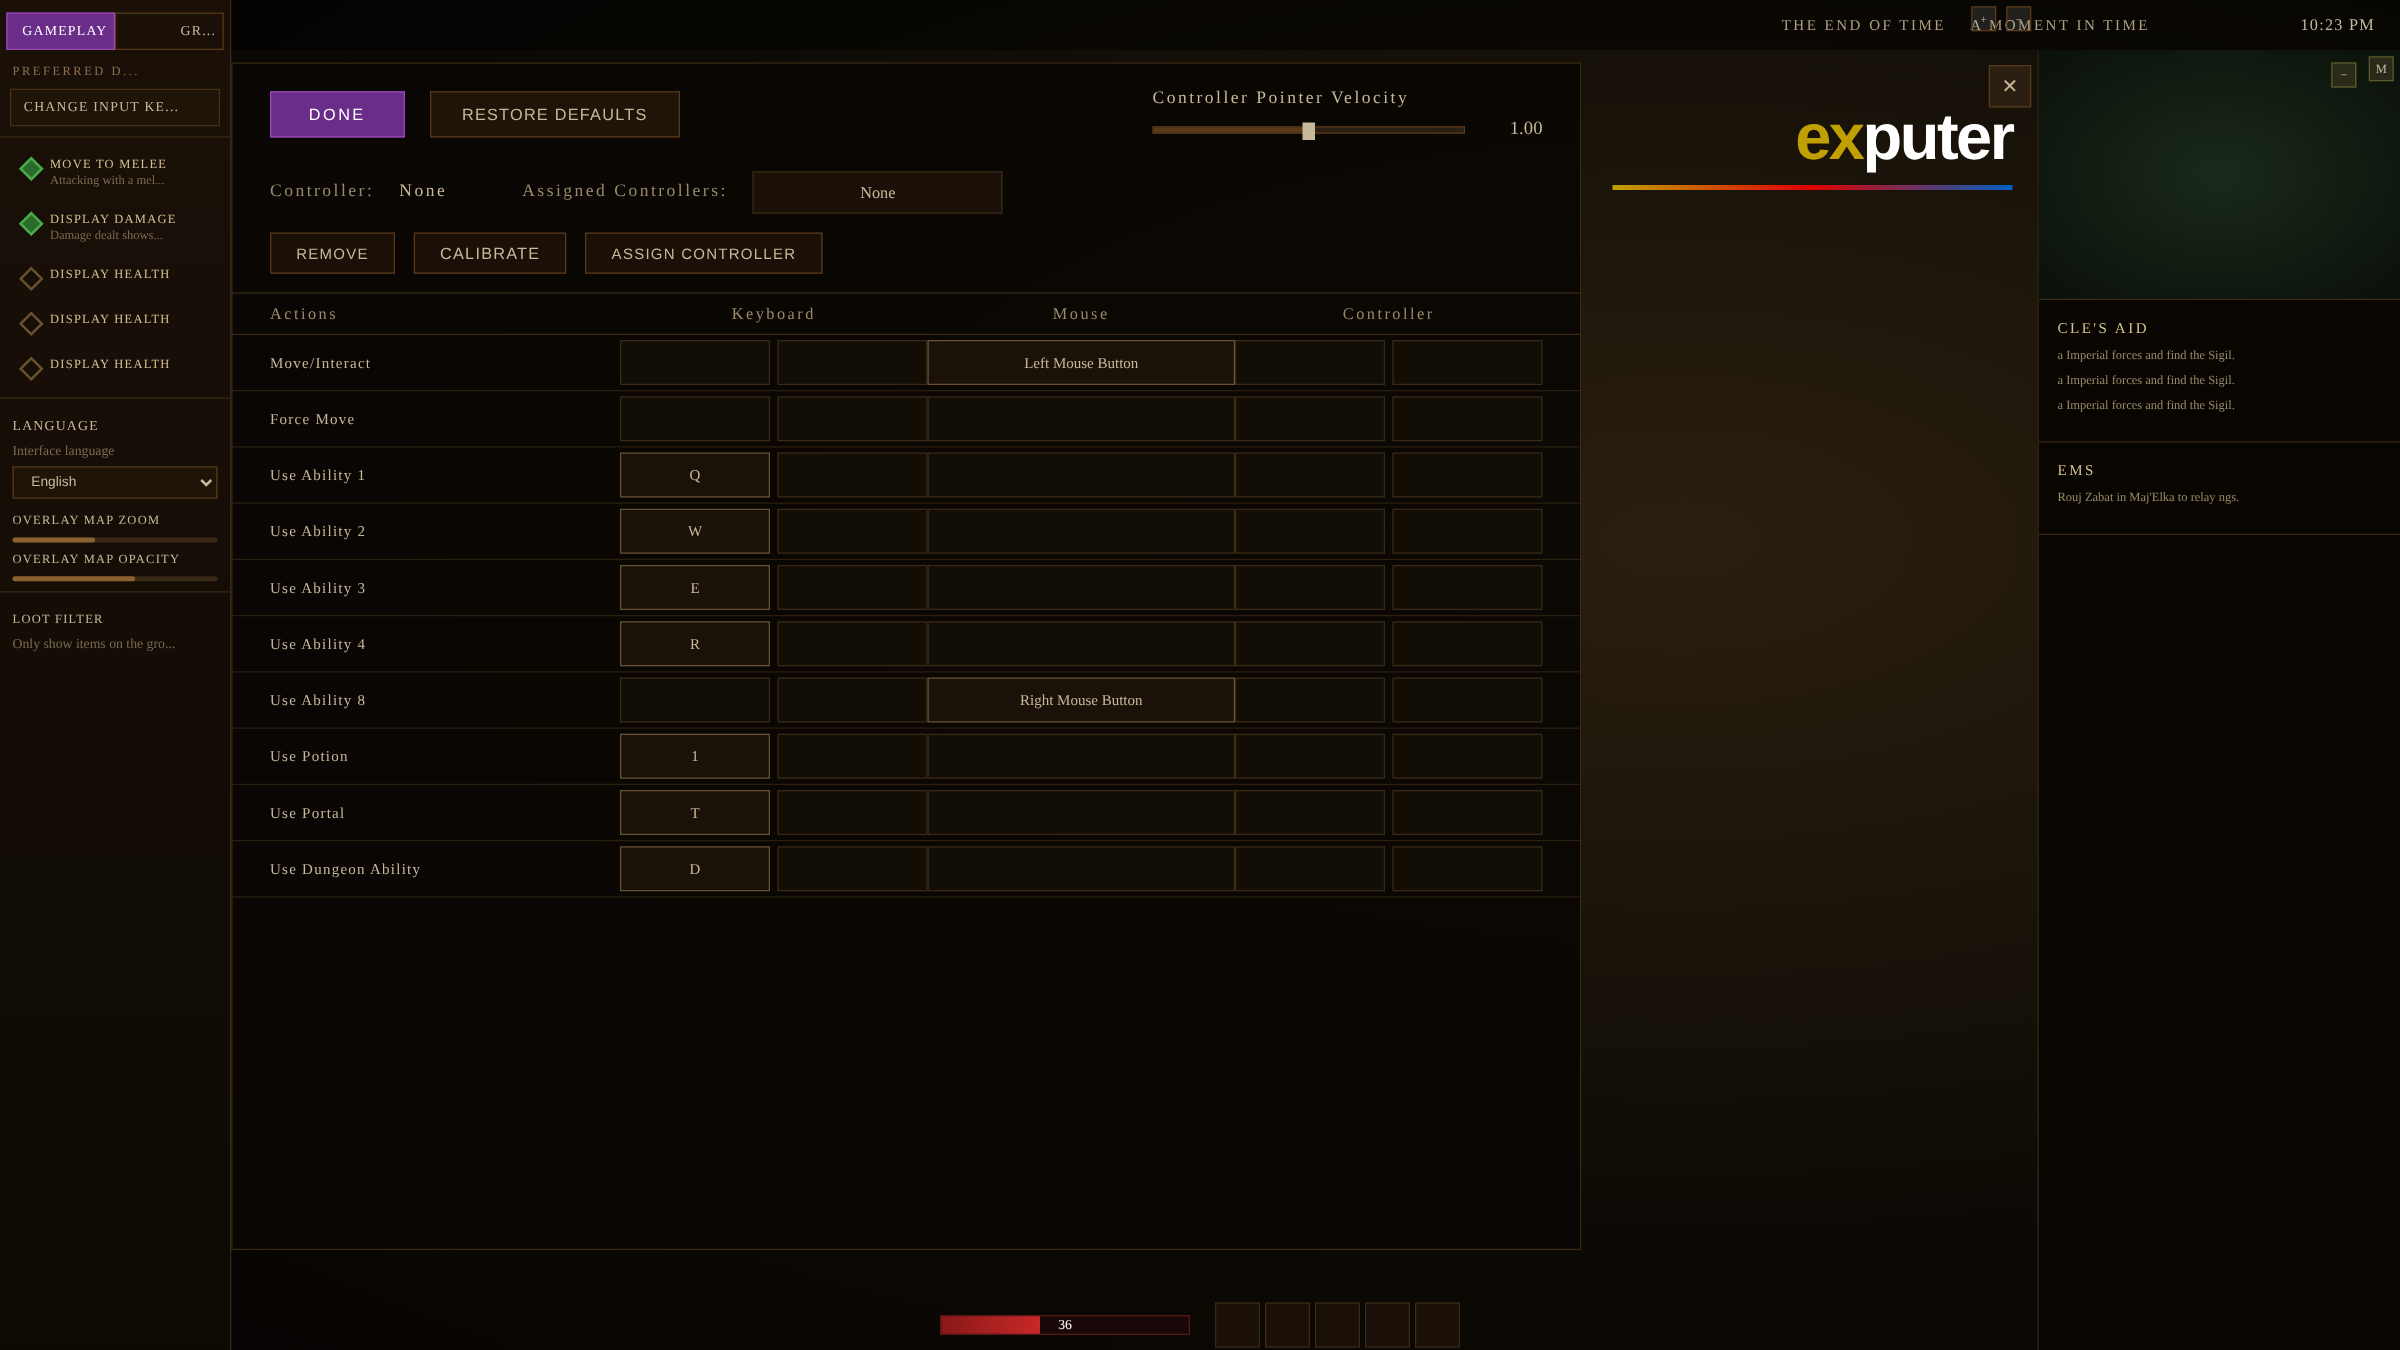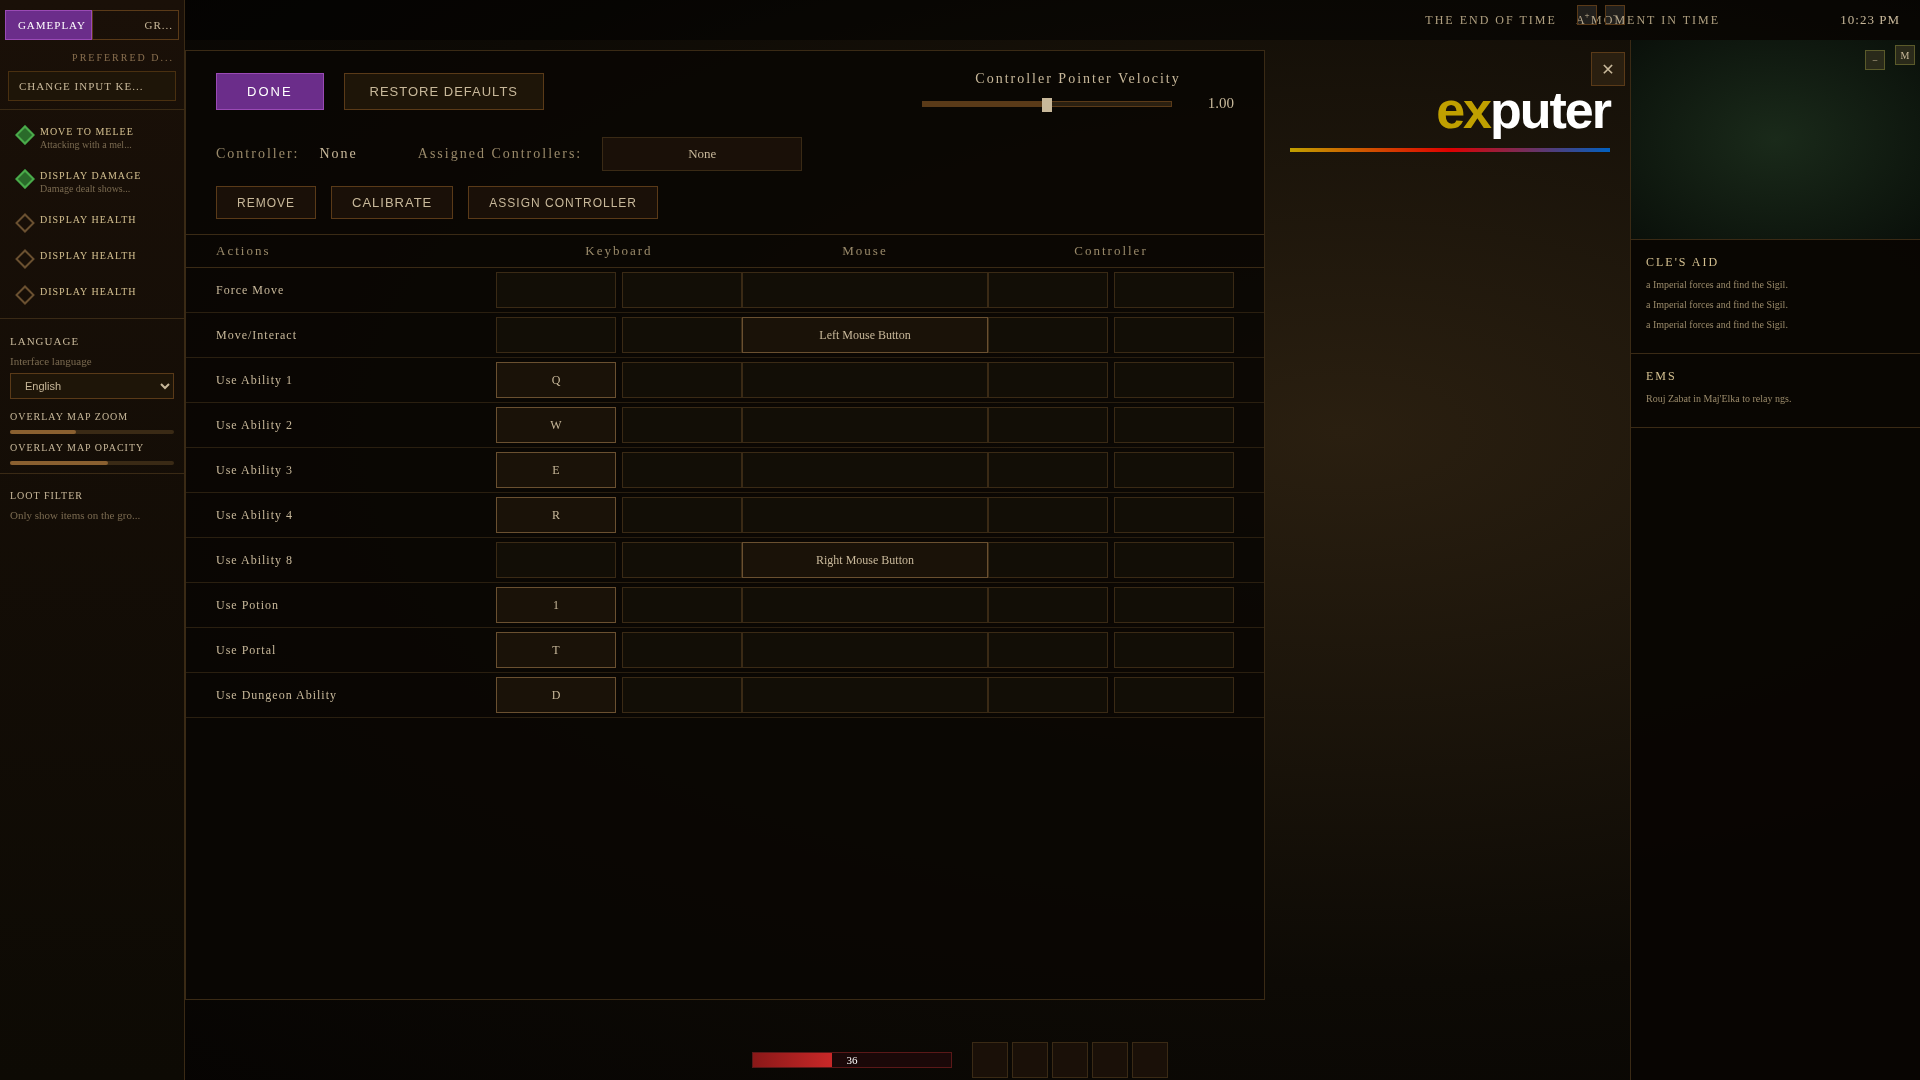--- a/index.html
+++ b/index.html
@@ -84,21 +84,20 @@
       border-color: #9a4ab5;
       color: #fff;
     }
 
     .sidebar-section-label {
       font-size: 10px;
       letter-spacing: 2px;
       color: #8a7050;
       padding: 12px 10px 4px;
       text-transform: uppercase;
-      text-align: right;
     }
 
     .sidebar-btn {
       margin: 4px 8px;
       padding: 8px 10px;
       background: #1e1508;
       border: 1px solid #4a3010;
       color: #c8b89a;
       font-size: 11px;
       letter-spacing: 1px;
@@ -245,21 +244,21 @@
       font-size: 13px;
       letter-spacing: 1px;
       text-transform: uppercase;
       cursor: pointer;
     }
 
     .velocity-section {
       margin-left: auto;
       display: flex;
       flex-direction: column;
-      align-items: center;
+      align-items: flex-start;
       gap: 8px;
     }
 
     .velocity-label {
       font-size: 14px;
       letter-spacing: 2px;
       color: #c8b89a;
     }
 
     .velocity-slider-row {
@@ -739,41 +738,41 @@
 
   <div class="keybind-header">
     <div class="keybind-col-label actions">Actions</div>
     <div class="keybind-col-label">Keyboard</div>
     <div class="keybind-col-label">Mouse</div>
     <div class="keybind-col-label">Controller</div>
   </div>
 
   <div class="keybind-rows" id="keybind-rows-container">
   <div class="keybind-row">
+        <div class="keybind-action">Move/Interact</div>
+        <div class="keybind-cells">
+          <div class="keybind-cell"></div>
+          <div class="keybind-cell"></div>
+        </div>
+        <div class="keybind-cells">
+          <div class="keybind-cell highlighted">Left Mouse Button</div>
+        </div>
+        <div class="keybind-cells">
+          <div class="keybind-cell"></div>
+          <div class="keybind-cell"></div>
+        </div>
+      </div>
+      <div class="keybind-row">
         <div class="keybind-action">Force Move</div>
         <div class="keybind-cells">
           <div class="keybind-cell"></div>
           <div class="keybind-cell"></div>
         </div>
         <div class="keybind-cells">
           <div class="keybind-cell"></div>
-        </div>
-        <div class="keybind-cells">
-          <div class="keybind-cell"></div>
-          <div class="keybind-cell"></div>
-        </div>
-      </div>
-      <div class="keybind-row">
-        <div class="keybind-action">Move/Interact</div>
-        <div class="keybind-cells">
-          <div class="keybind-cell"></div>
-          <div class="keybind-cell"></div>
-        </div>
-        <div class="keybind-cells">
-          <div class="keybind-cell highlighted">Left Mouse Button</div>
         </div>
         <div class="keybind-cells">
           <div class="keybind-cell"></div>
           <div class="keybind-cell"></div>
         </div>
       </div>
       <div class="keybind-row">
         <div class="keybind-action">Use Ability 1</div>
         <div class="keybind-cells">
           <div class="keybind-cell highlighted">Q</div>

